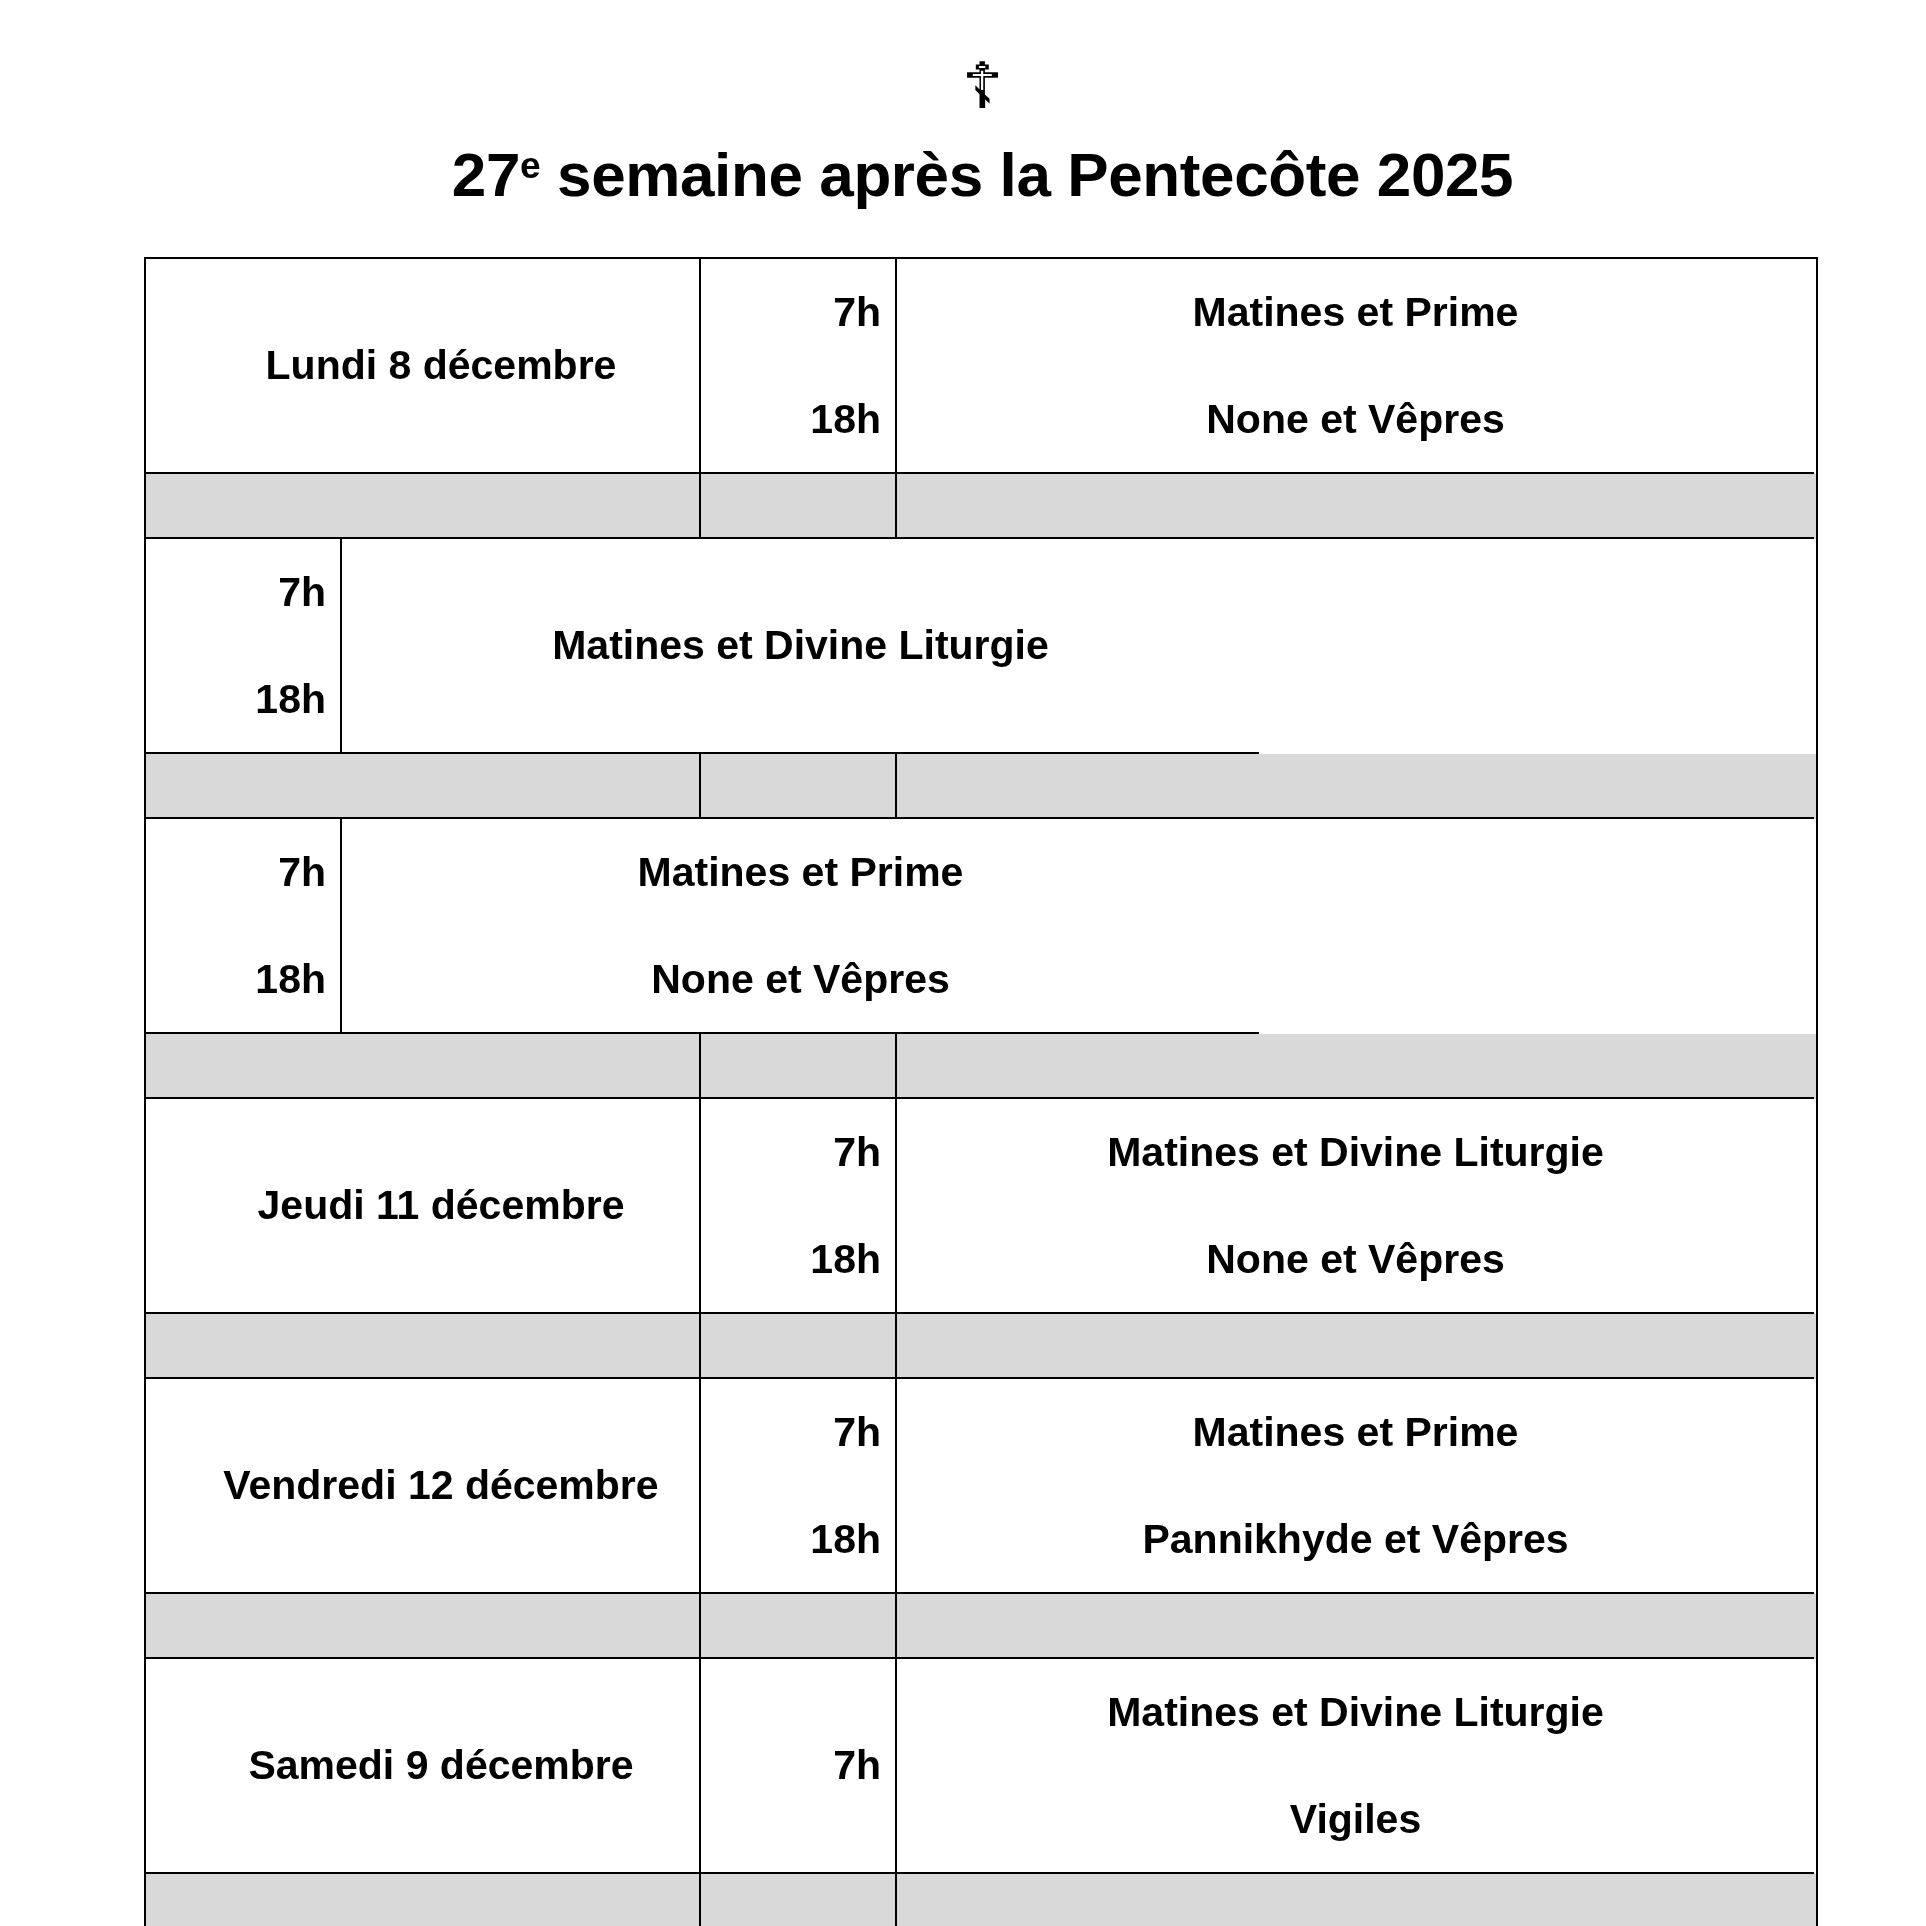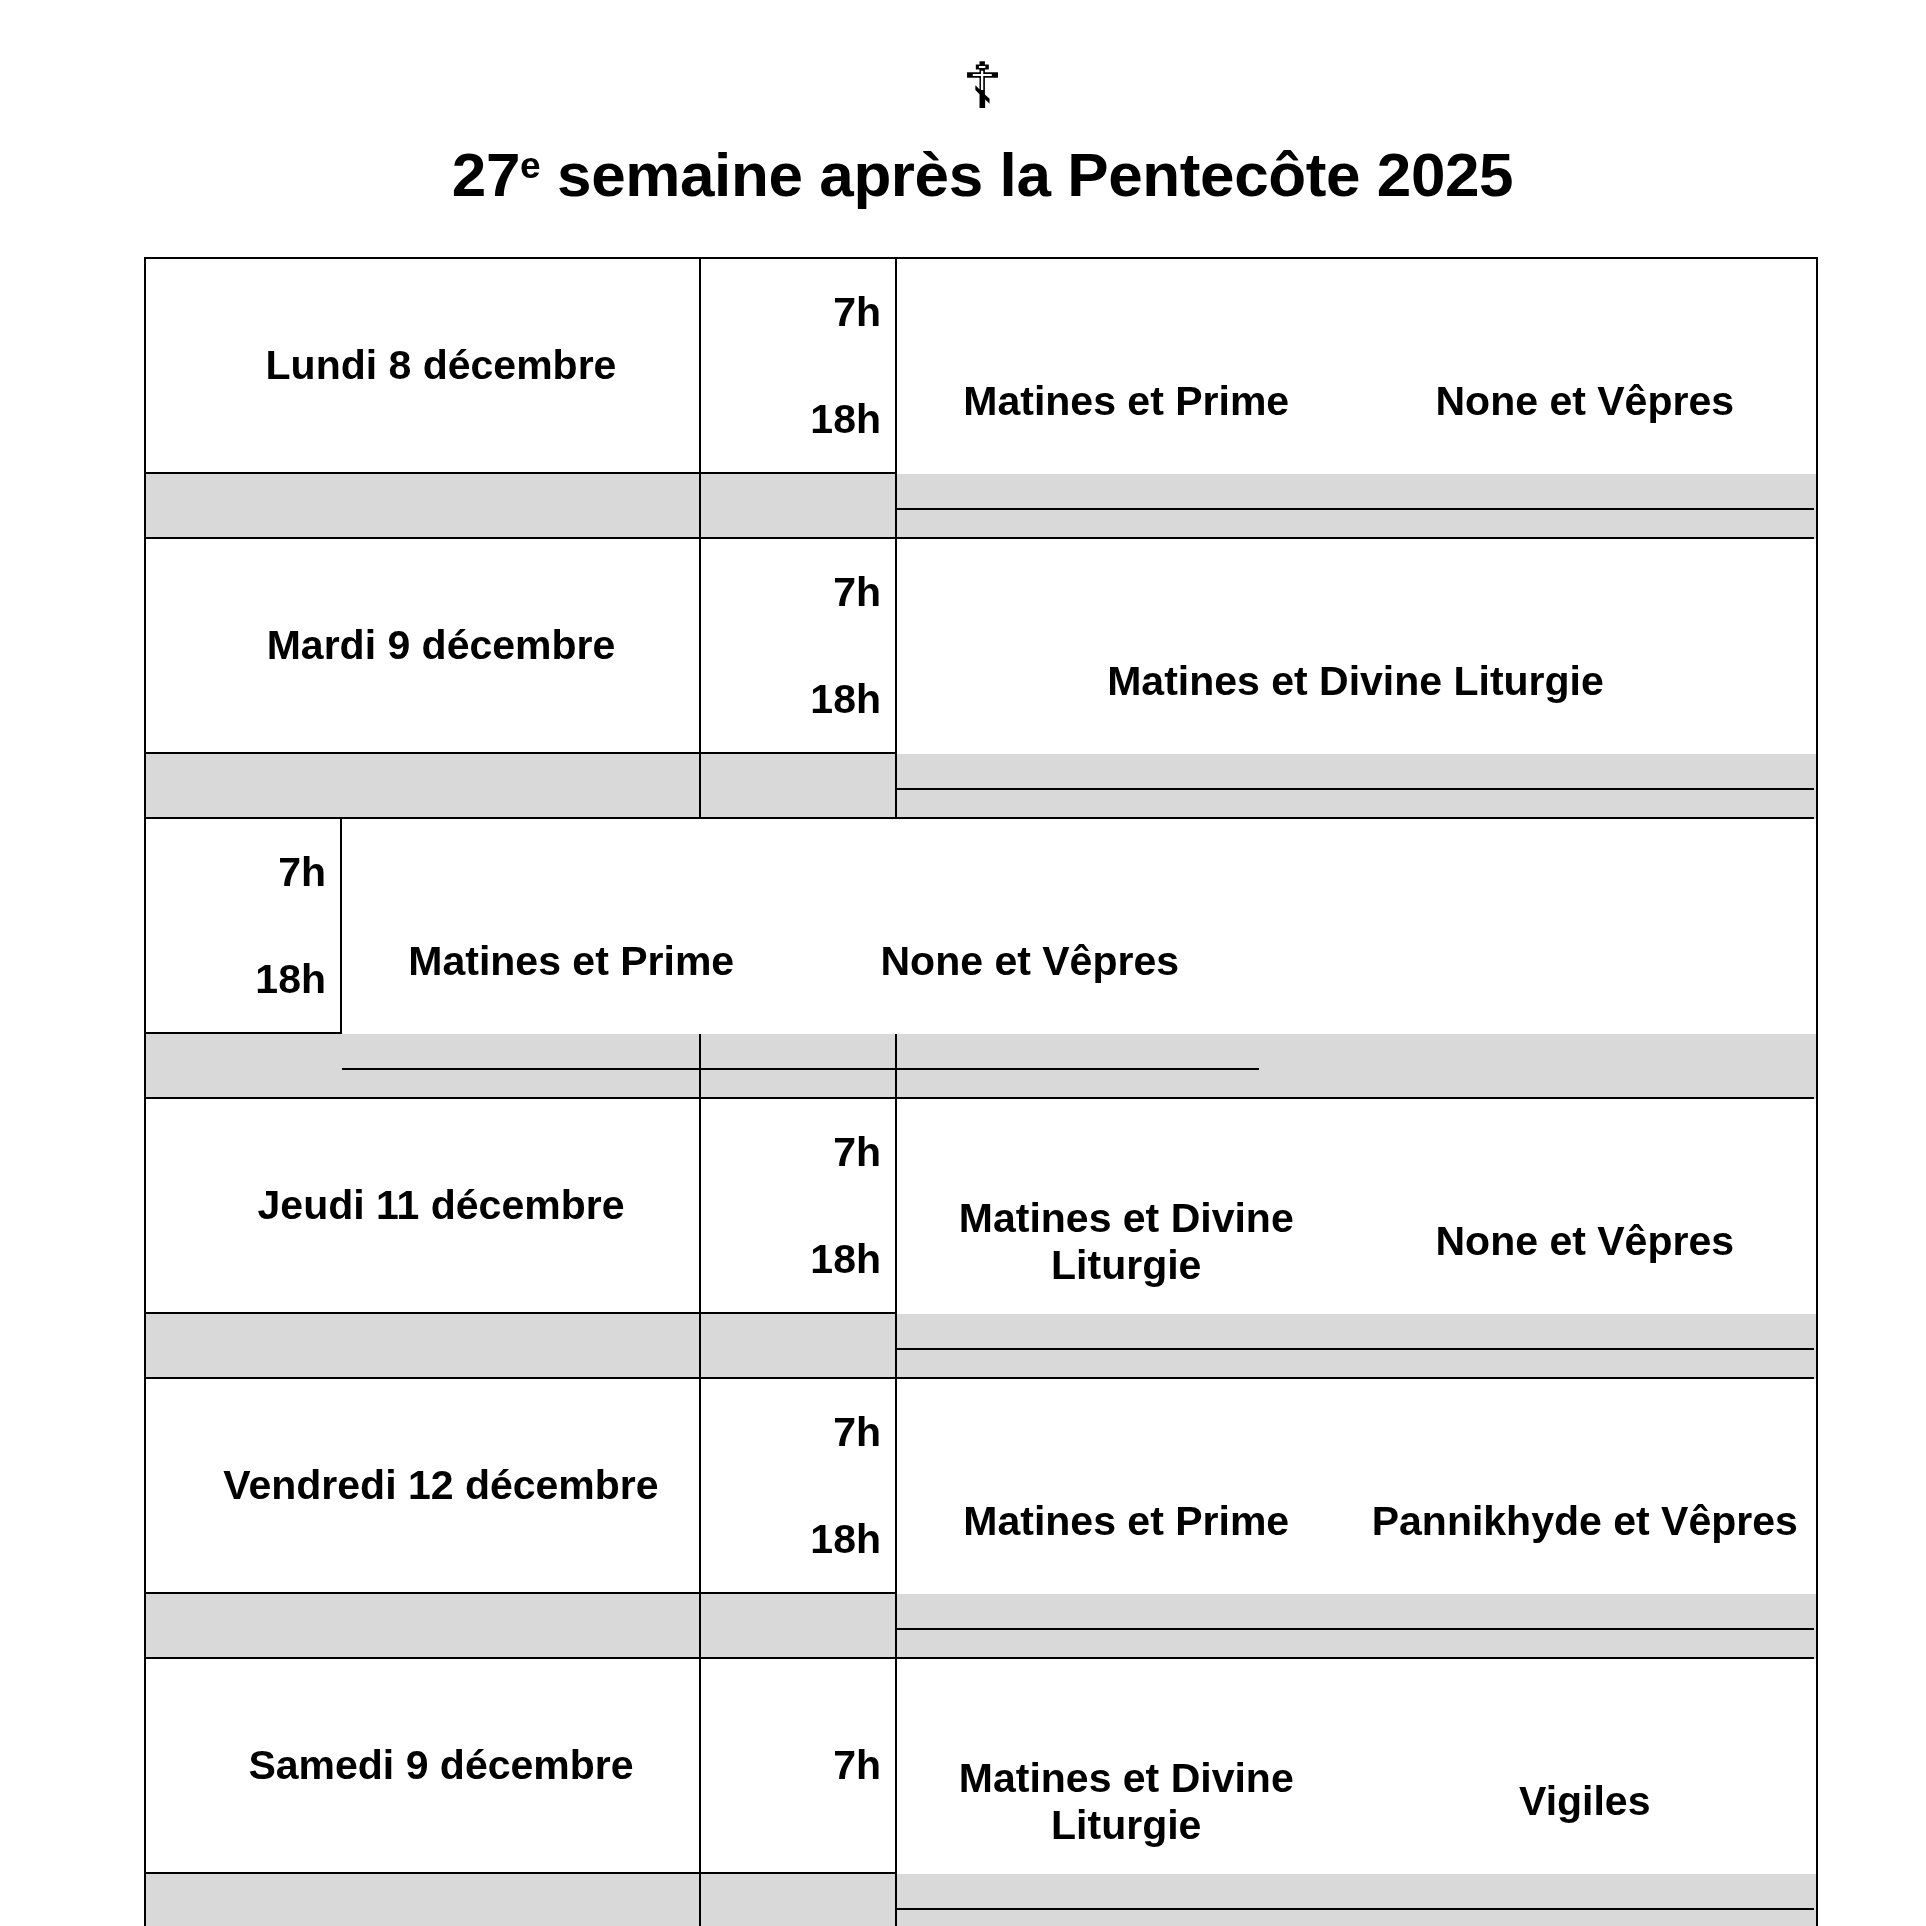--- a/index.html
+++ b/index.html
@@ -67,21 +67,21 @@
   .time-cell { display: flex; flex-direction: column; }
   .time-line {
     flex: 1;
     display: flex;
     align-items: center;
     justify-content: flex-end;
     padding-right: 14px;
     font-size: 41px;
     font-weight: bold;
   }
-  .service-cell { display: flex; flex-direction: row; margin-top: 36px; }
+  .service-cell { display: flex; flex-direction: column; }
   .service-line {
     flex: 1;
     display: flex;
     align-items: center;
     justify-content: center;
     font-size: 41px;
     font-weight: bold;
     text-align: center;
   }
 </style>
@@ -108,21 +108,20 @@
     </div>
   </div>
 
   <div class="row sep-row">
     <div class="cell c1"></div>
     <div class="cell c2"></div>
     <div class="cell c3"></div>
   </div>
 
   <div class="row day-row">
-    <div class="cell c1 day-cell">Mardi 9 décembre</div>
     <div class="cell c2 time-cell">
       <div class="time-line">7h</div>
       <div class="time-line">18h</div>
     </div>
     <div class="cell c3 service-cell">
       <div class="service-line">Matines et Divine Liturgie</div>
     </div>
   </div>
 
   <div class="row sep-row">

